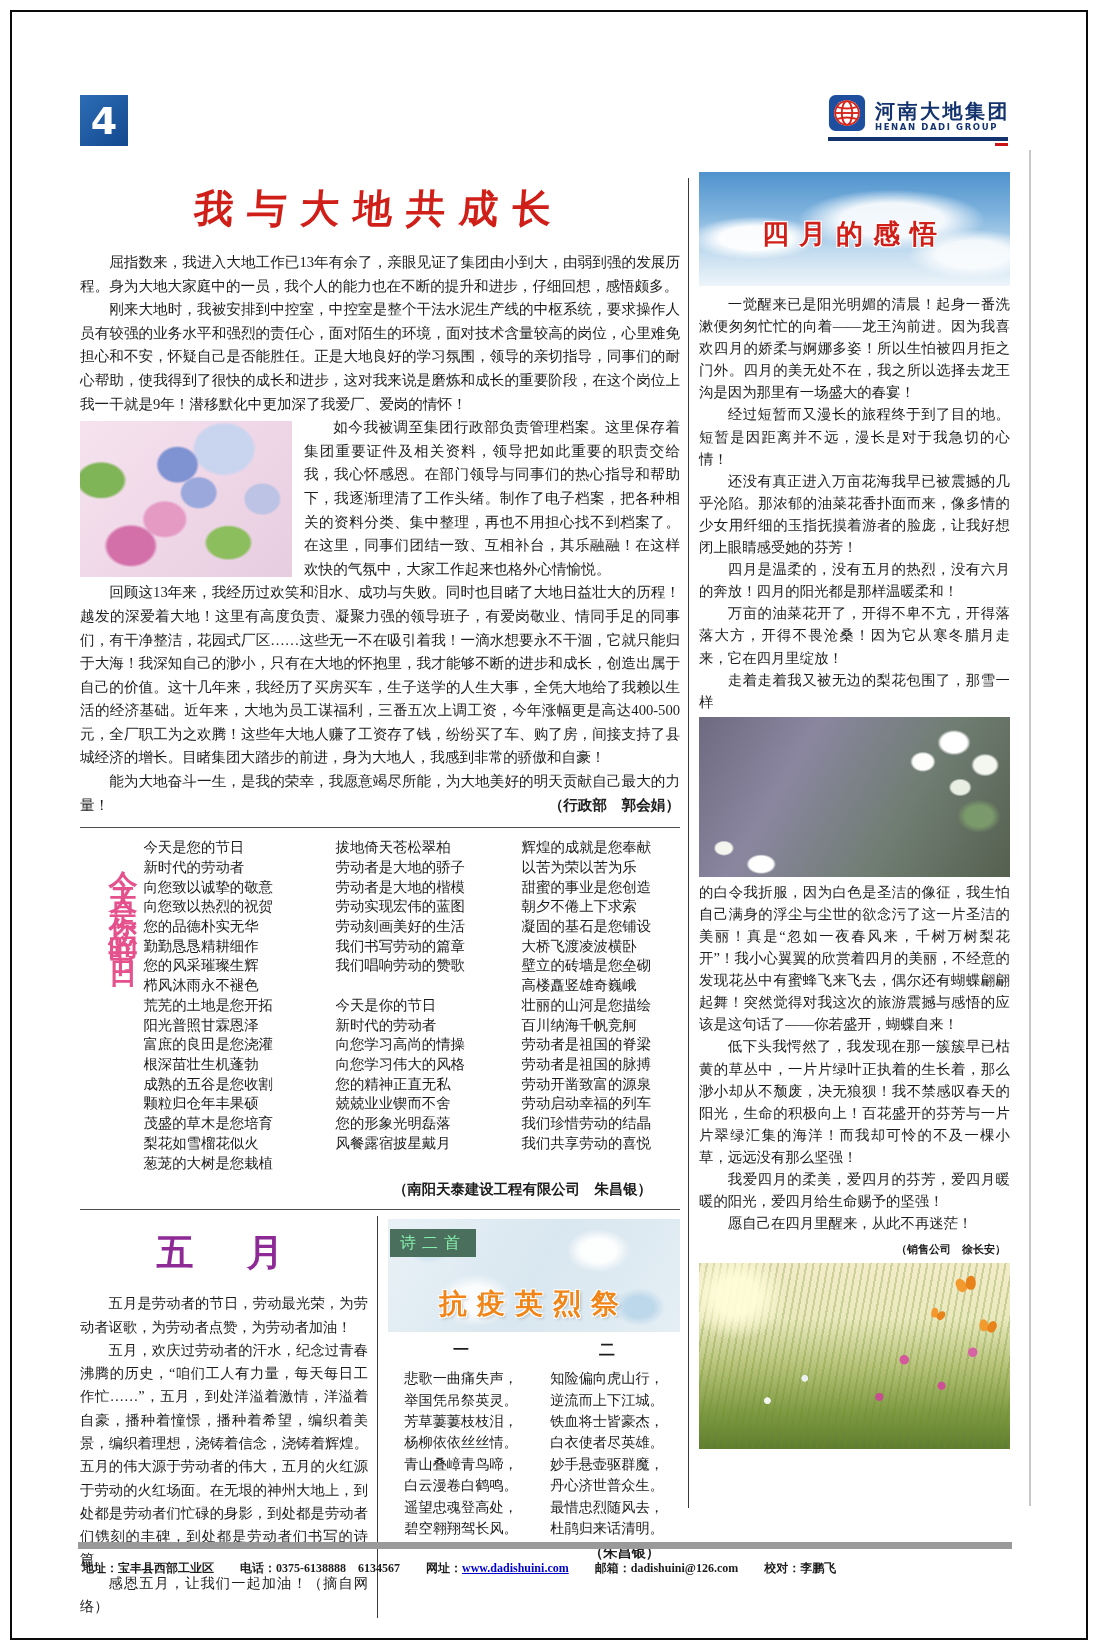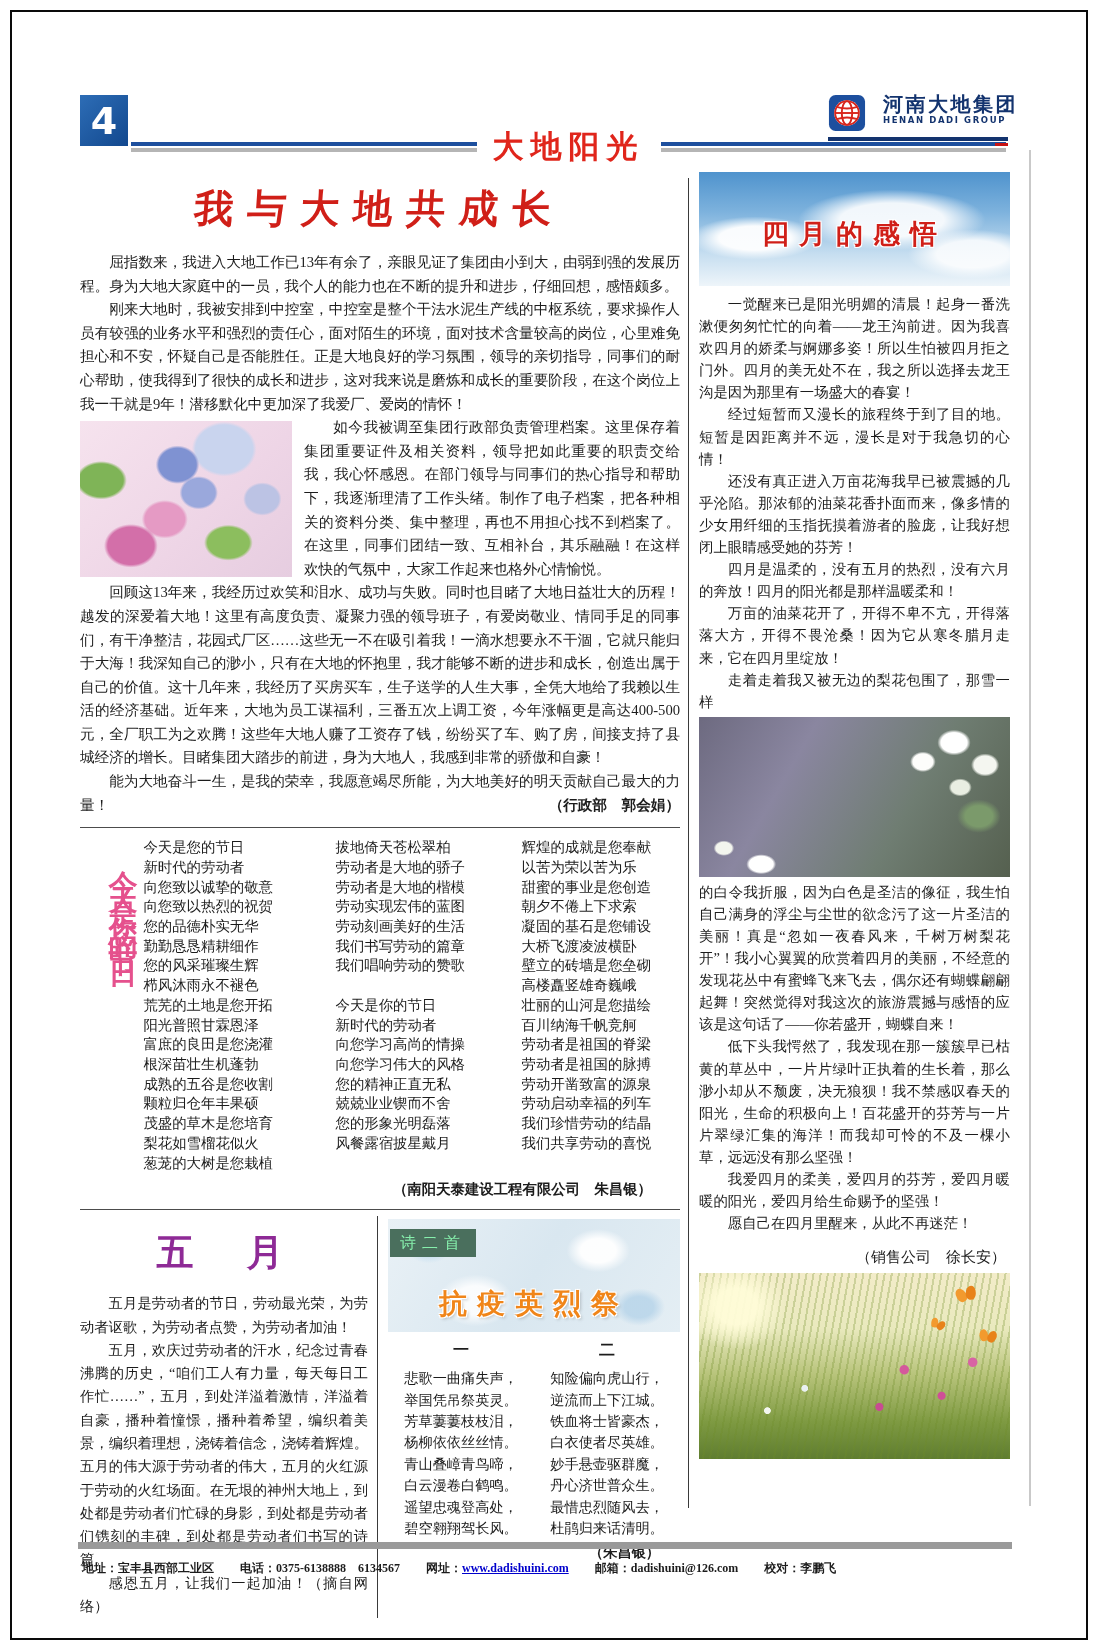--- a/index.html
+++ b/index.html
@@ -17,21 +17,21 @@
              display:flex; align-items:center; justify-content:center; }
   .masthead-row { position:absolute; left:131px; top:126px; width:875px; display:flex; align-items:center; }
   .mast-rule { flex:1; display:flex; flex-direction:column; gap:2px; }
   .mast-rule i { display:block; height:4px; }
   .mast-rule i:first-child { background:var(--header-blue); }
   .mast-rule i:last-child  { background:var(--rule-gray); }
   .mast-title { color:var(--masthead-red); font-size:31px; font-weight:bold; letter-spacing:7px;
                 padding:0 16px; font-family:"DejaVu Sans","Liberation Sans",sans-serif; white-space:nowrap; }
 
   .logo { position:absolute; left:828px; top:94px; width:180px; }
-  .logo-main { display:flex; align-items:flex-start; gap:17px; padding-bottom:5px; }
+  .logo-main { display:flex; align-items:flex-end; gap:9px; padding-bottom:5px; }
   .globe svg { width:38px; height:38px; display:block; }
   .logo-cn { color:var(--logo-navy); font-size:20px; font-weight:bold; letter-spacing:2.5px;
              font-family:"DejaVu Sans",sans-serif; line-height:1.05; white-space:nowrap; }
   .logo-en { color:var(--logo-navy); font-size:8.5px; font-weight:bold; letter-spacing:1.6px;
              font-family:"DejaVu Sans",sans-serif; white-space:nowrap; }
   .logo-bar { height:3.5px; background:var(--logo-navy); }
   .logo-tick { display:block; margin-left:auto; width:13px; height:3px; background:#c81414; margin-top:2px; }
 
   
   .col-left  { position:absolute; left:80px;  top:170px; width:600px; }
@@ -119,21 +119,21 @@
     background:
       radial-gradient(26px 20px at 82% 16%, #ffffff 50%, transparent 64%),
       radial-gradient(22px 18px at 92% 30%, #f4f6f0 50%, transparent 64%),
       radial-gradient(20px 16px at 72% 28%, #fdfdfb 50%, transparent 64%),
       radial-gradient(18px 14px at 84% 44%, #e9eee2 50%, transparent 64%),
       radial-gradient(16px 12px at 8% 82%, #f3f5ee 50%, transparent 64%),
       radial-gradient(24px 16px at 20% 92%, #ffffff 50%, transparent 62%),
       radial-gradient(34px 26px at 90% 62%, #7b9a6b 40%, transparent 64%),
       linear-gradient(120deg,#6d6a80 0%,#8a86a0 30%,#6f7d72 65%,#55604f 100%);
   }
-  .april-byline { text-align:right; font-weight:normal; font-size:15px; padding-right:4px; margin-top:14px; }
+  .april-byline { text-align:right; font-weight:bold; font-size:11px; padding-right:4px; margin-top:8px; }
   .field-img { position:relative; width:100%; height:186px; margin-top:6px; overflow:hidden;
     background:
       radial-gradient(70px 60px at 12% 18%, rgba(255,252,216,.95) 30%, transparent 72%),
       radial-gradient(7px 7px at 66% 52%, #d4589c 60%, transparent 75%),
       radial-gradient(6px 6px at 78% 66%, #cf4f96 60%, transparent 75%),
       radial-gradient(7px 7px at 88% 48%, #d863a4 60%, transparent 75%),
       radial-gradient(6px 6px at 58% 72%, #c84c92 60%, transparent 75%),
       radial-gradient(5px 5px at 34% 62%, #e9f0f2 60%, transparent 75%),
       radial-gradient(5px 5px at 22% 74%, #f3f6f0 60%, transparent 75%),
       repeating-linear-gradient(100deg, rgba(110,140,40,.28) 0 2px, transparent 2px 7px),
@@ -155,31 +155,20 @@
   .weblink { color:var(--link-blue); text-decoration:underline; cursor:pointer; }
 </style>
 </head>
 <body>
 
 <div class="page">
   <div class="outer-border"></div>
   <div class="edge-line"></div>
 
   <div class="pagenum">4</div>
-  <div class="masthead-row">
-    <div class="mast-rule">
-        <i></i>
-        <i></i>
-      </div>
-    <div class="mast-title">大地阳光</div>
-    <div class="mast-rule">
-        <i></i>
-        <i></i>
-      </div>
-  </div>
   <div class="logo">
     <div class="logo-main">
       <span class="globe">
         <svg viewBox="0 0 40 40" xmlns="http://www.w3.org/2000/svg">
           <rect x="1" y="1" width="38" height="38" rx="7" fill="#1d4f9e"></rect>
           <circle cx="20" cy="20" r="13.5" fill="#ffffff"></circle>
           <g fill="none" stroke="#d8251c" stroke-width="2">
             <circle cx="20" cy="20" r="12.5"></circle>
             <ellipse cx="20" cy="20" rx="5.5" ry="12.5"></ellipse>
             <line x1="7.5" y1="20" x2="32.5" y2="20"></line>

